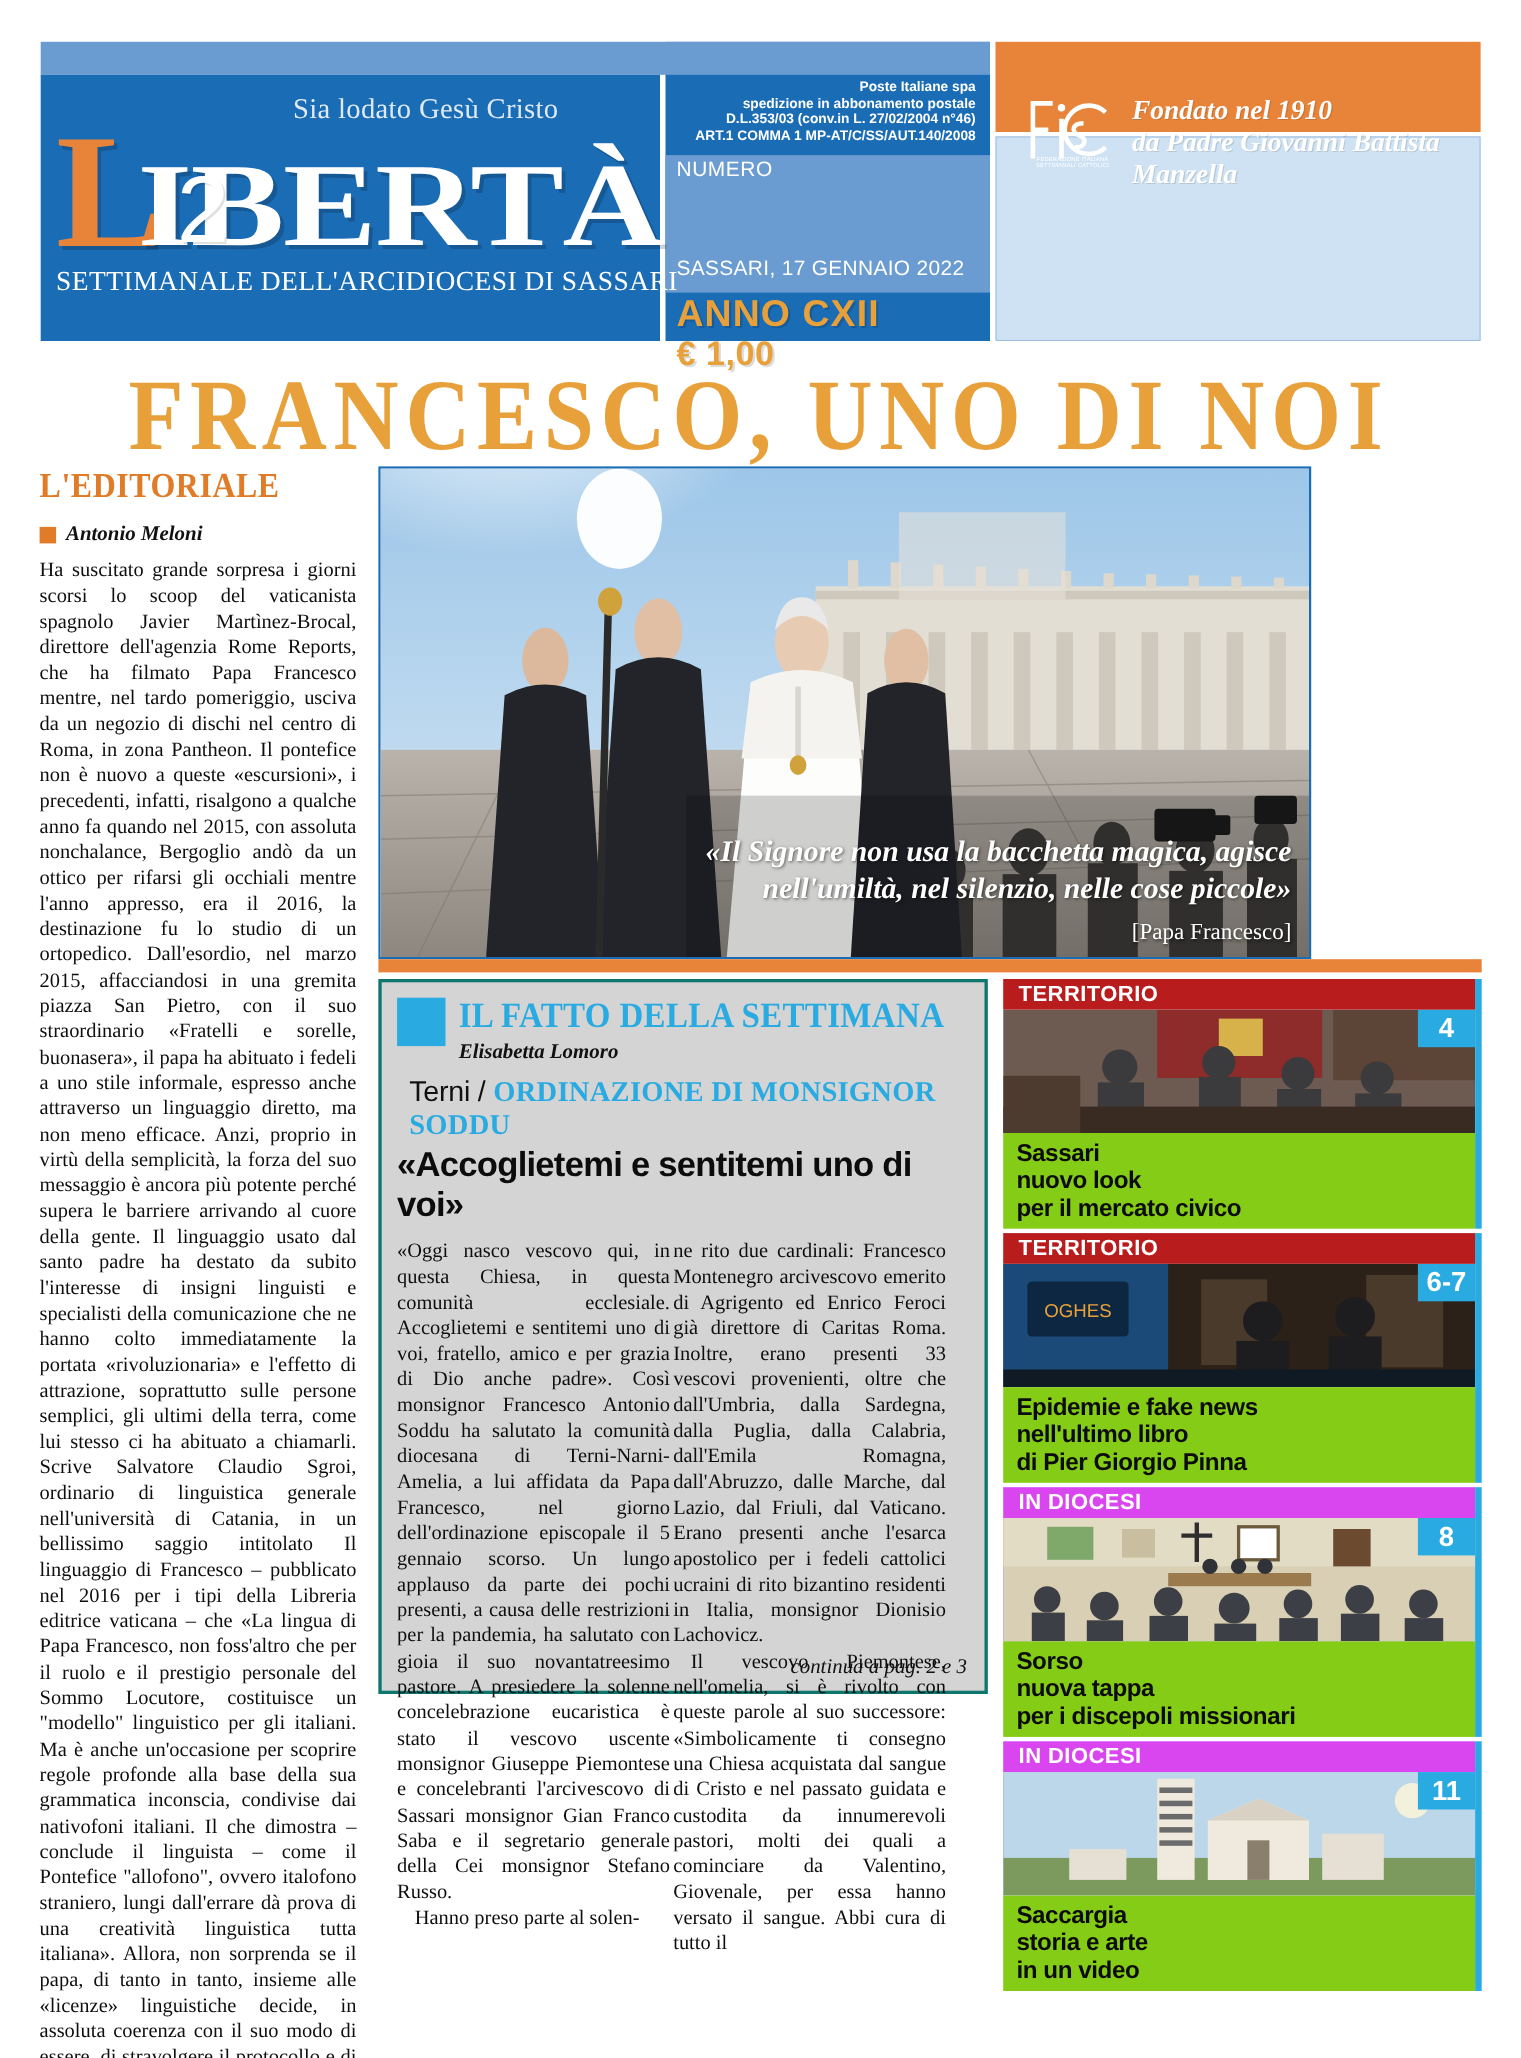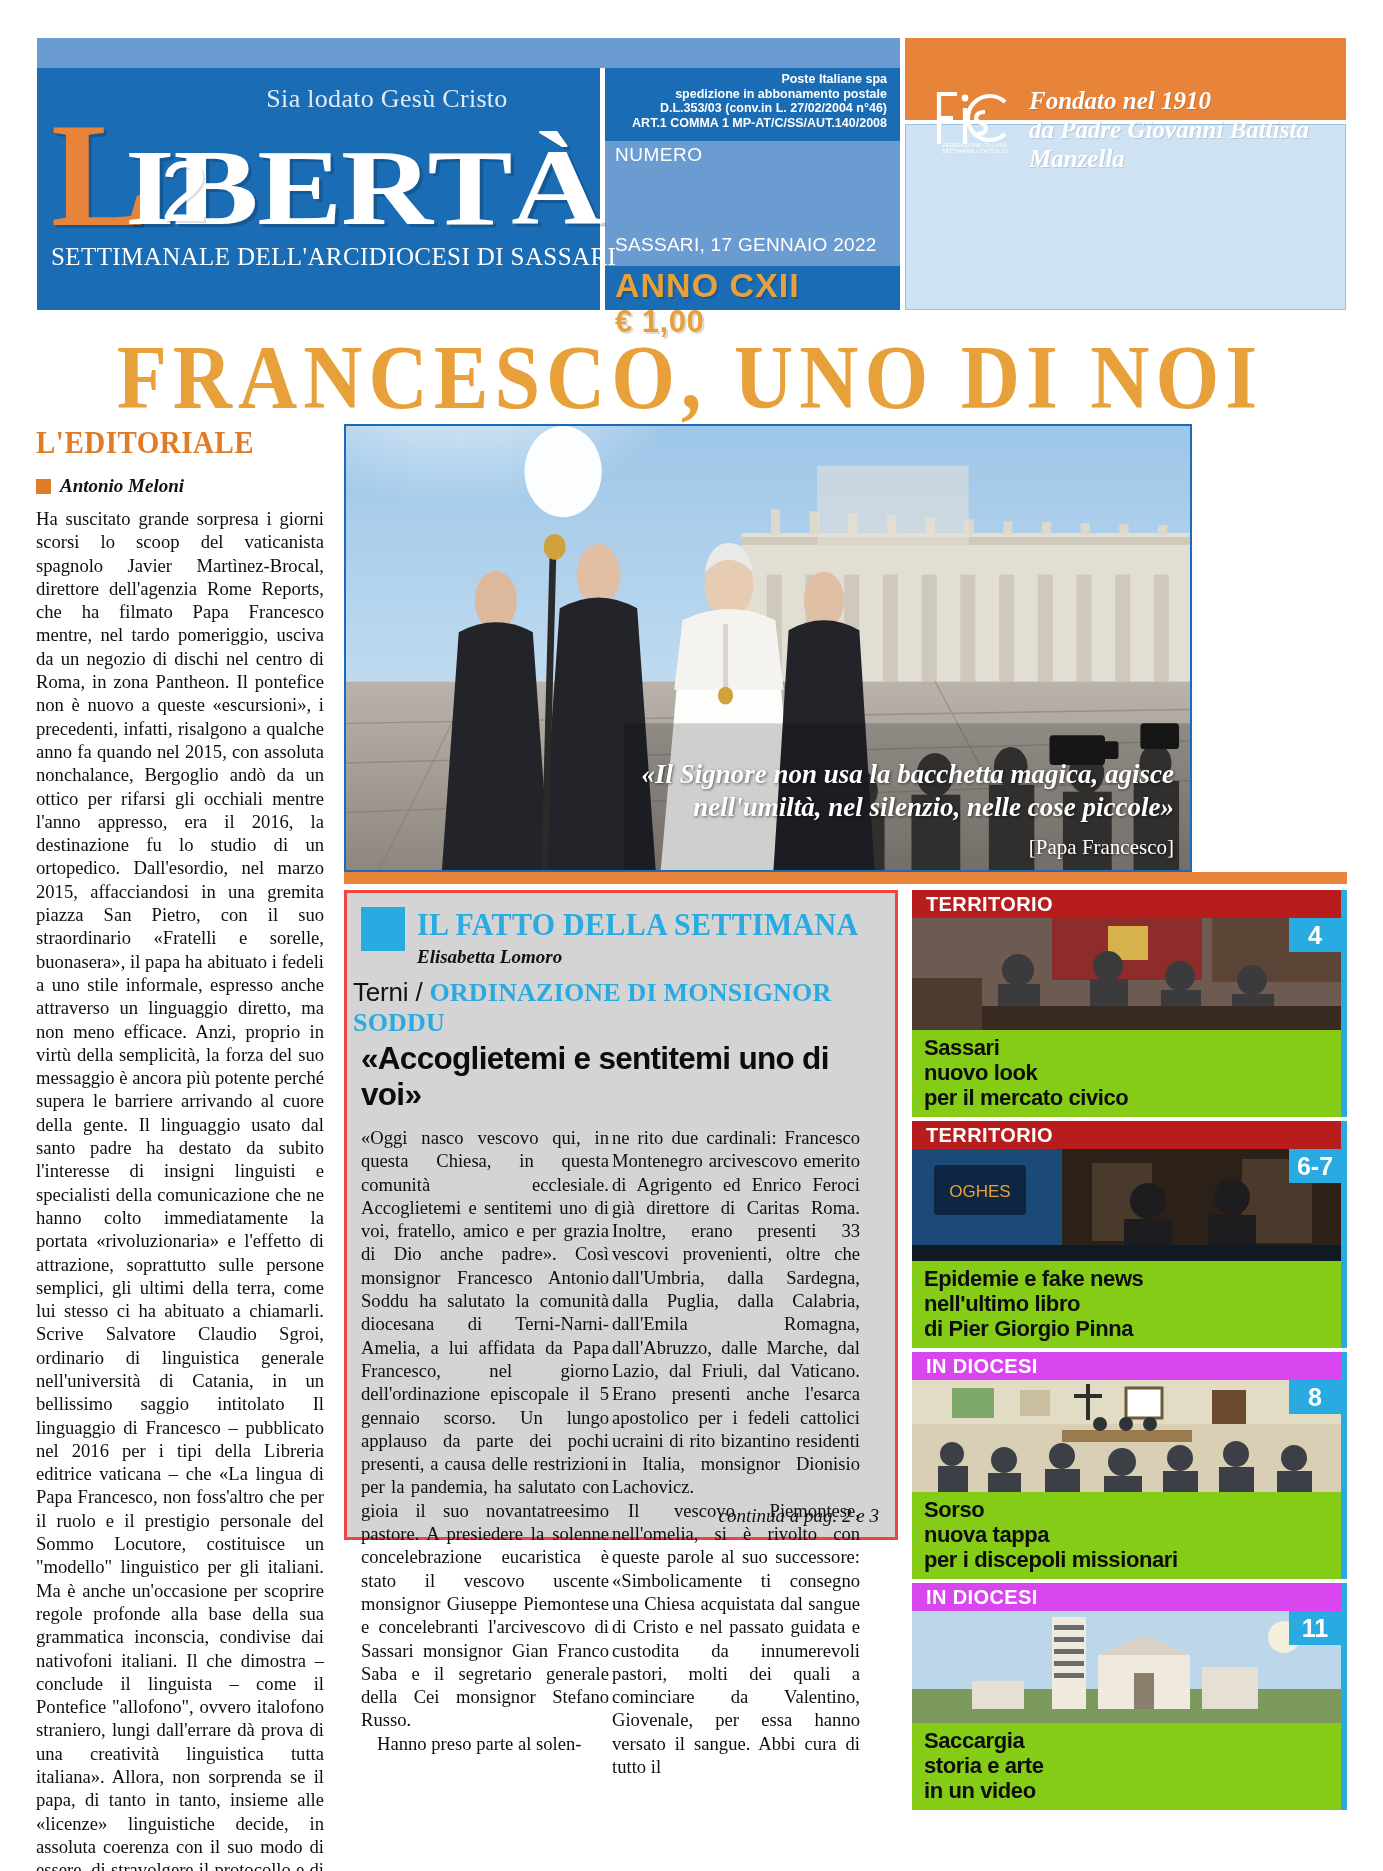--- a/index.html
+++ b/index.html
@@ -143,34 +143,34 @@
     text-shadow: 1px 1px 3px rgba(0,0,0,.55);
   }
   .orange-strip {
     position: absolute; left: 344px; top: 872px; width: 1003px; height: 12px;
     background: #e8833a;
   }
 
   
   .fatto {
     position: absolute; left: 344px; top: 890px; width: 554px; height: 650px;
-    background: #d4d4d4; border: 3px solid #ef4444;
+    background: #d4d4d4; border: 3px solid #0f766e;
   }
   .fatto-head { display: flex; align-items: flex-start; gap: 12px; padding: 14px 0 0 14px; }
   .fatto-sq { width: 44px; height: 44px; background: #29abe2; flex: 0 0 auto; }
   .fatto-kicker {
     color: #29abe2; font-family: "Liberation Serif", serif;
     font-weight: bold; font-size: 30px; line-height: 32px; letter-spacing: .3px;
     transform: scaleY(1.08); transform-origin: left top;
   }
   .fatto-author {
     font-family: "Liberation Serif", serif; font-style: italic;
     font-weight: bold; font-size: 19px; color: #111; margin-top: 7px;
   }
-  .fatto-line2 { padding: 9px 14px 0 6px; font-size: 0; }
+  .fatto-line2 { padding: 9px 14px 0 25px; font-size: 0; }
   .fatto-place {
     font-family: "Liberation Sans", sans-serif; font-size: 26px;
     color: #111; letter-spacing: -.2px;
   }
   .fatto-topic {
     font-family: "Liberation Serif", serif; font-weight: bold;
     font-size: 26px; color: #29abe2; letter-spacing: .2px;
   }
   .fatto-head2 {
     padding: 2px 12px 0 14px;

